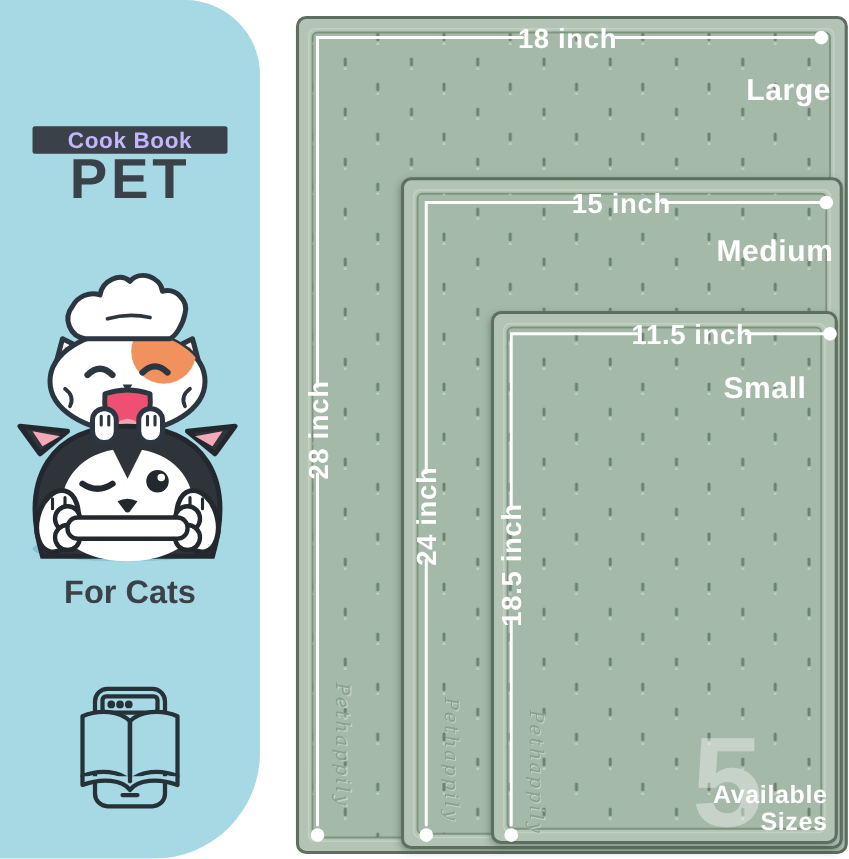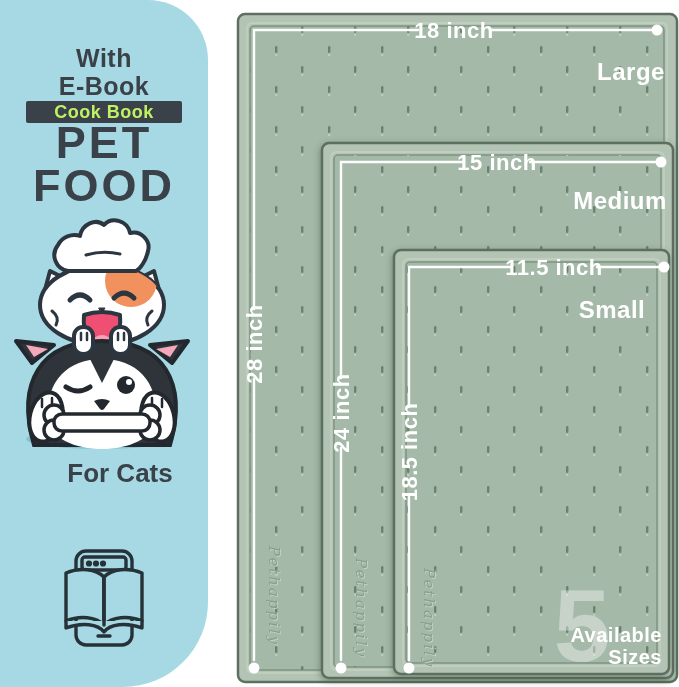--- a/index.html
+++ b/index.html
@@ -4,52 +4,47 @@
 <style>
   html,body{margin:0;padding:0;background:#ffffff;}
   .stage{position:relative;width:679px;height:687px;background:#ffffff;overflow:hidden;
          font-family:"Liberation Sans",sans-serif;}
   
   .panel{position:absolute;left:0;top:0;width:208px;height:687px;background:#a6d9e4;
          border-radius:0 60px 85px 0;}
   .panel .txt{position:absolute;left:0;width:100%;text-align:center;color:#3a4149;}
   .ebook-heading{top:44px;font-size:25px;font-weight:700;line-height:28px;letter-spacing:.5px;}
   .badge{position:absolute;top:101px;left:26px;width:156px;height:22px;background:#3a4149;
-         color:#bef264;font-size:18px;font-weight:700;line-height:23px;text-align:center;
+         color:#c4b5fd;font-size:18px;font-weight:700;line-height:23px;text-align:center;
          border-radius:2px;letter-spacing:.5px;}
   .title{top:121px;font-size:45px;font-weight:700;line-height:43px;letter-spacing:3px;}
-  .audience{top:459px;font-size:26px;font-weight:700;line-height:29px;margin-left:16px;}
+  .audience{top:459px;font-size:26px;font-weight:700;line-height:29px;}
   .cartoon{position:absolute;left:0;top:213px;}
   .ebook-icon{position:absolute;left:59px;top:547px;}
   
   .dim{font-family:"Liberation Sans",sans-serif;font-weight:700;font-size:22px;fill:#ffffff;letter-spacing:.5px;}
   .size-name{font-family:"Liberation Sans",sans-serif;font-weight:700;font-size:24px;fill:#ffffff;letter-spacing:.5px;}
   .avail{font-family:"Liberation Sans",sans-serif;font-weight:700;font-size:20px;fill:#ffffff;letter-spacing:.5px;}
   .big5{font-family:"Liberation Sans",sans-serif;font-weight:700;font-size:102px;fill:#ffffff;opacity:.38;}
   .emboss{font-family:"DejaVu Serif",serif;font-style:italic;font-size:15px;letter-spacing:2px;fill:#879c89;opacity:.9;}
   .emboss-hi{font-family:"DejaVu Serif",serif;font-style:italic;font-size:15px;letter-spacing:2px;fill:#cbd8c9;opacity:.8;}
   .mline{stroke:#ffffff;stroke-width:2.4;fill:none;opacity:.97;stroke-linecap:round;}
 </style>
 </head>
 <body>
 
 <div class="stage">
 
   <div class="panel">
 
-    <div class="txt ebook-heading">
-      <div>With</div>
-      <div>E-Book</div>
-    </div>
 
     <div class="badge">Cook Book</div>
 
     <div class="txt title">
       <div>PET</div>
-      <div>FOOD</div>
     </div>
 
     <svg class="cartoon" width="208" height="248" viewBox="0 0 208 248">
       <defs>
         <clipPath id="headclip">
             <ellipse cx="102" cy="92" rx="62" ry="40"></ellipse>
           </clipPath>
       </defs>
 
       <ellipse cx="100" cy="226" rx="74" ry="10" fill="#85c3d4"></ellipse>

